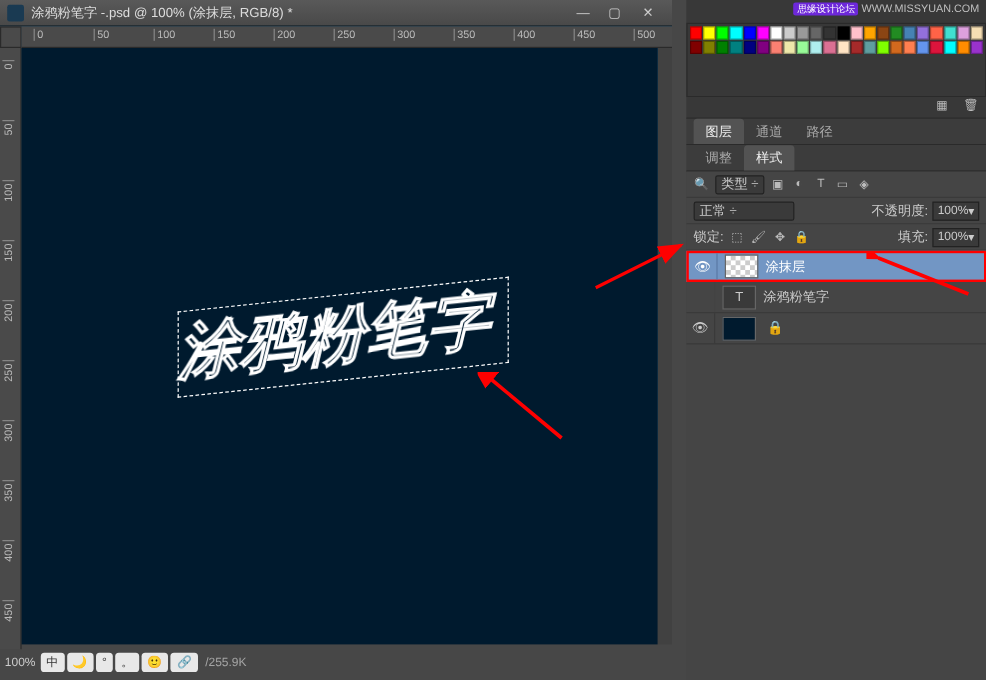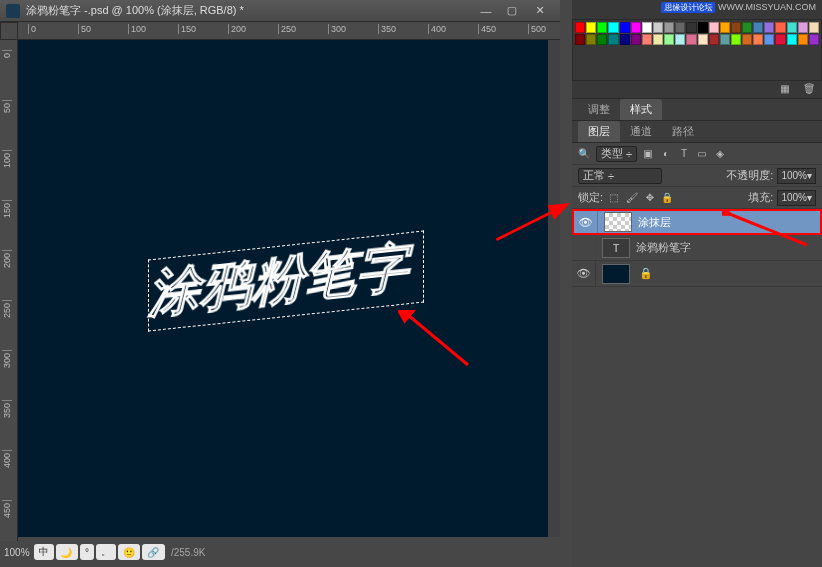--- a/index.html
+++ b/index.html
@@ -36,21 +36,21 @@
 .scroll-v { position:absolute; right:0; top:18px; bottom:30px; width:12px; background:#414141; }
 
 
 .panels { position: absolute; left: 572px; top: 0; width: 250px; bottom: 0; background: #454545; }
 .swatches { height: 62px; background: #383838; display: grid; grid-template-columns: repeat(22, 1fr); grid-auto-rows: 11px; padding:2px; gap:1px; border:1px solid #2a2a2a; }
 .swatches div { border:1px solid rgba(0,0,0,0.3); }
 .swatches-tools { height:18px; background:#383838; display:flex; justify-content:flex-end; padding:0 6px; gap:10px; color:#999; font-size:10px; border-bottom:1px solid #2a2a2a; }
 .swatches-tools span { display:flex; align-items:center; }
 
 .watermark { font-size: 9px; color: #bfbfbf; text-align: right; padding: 2px 6px 6px; background:#383838; }
-.watermark .brand { color:#fff; background:#1d4ed8; padding:1px 3px; border-radius:2px; font-size:8px; }
+.watermark .brand { color:#fff; background:#6d28d9; padding:1px 3px; border-radius:2px; font-size:8px; }
 
 .panel-tabs { height: 22px; display: flex; align-items: flex-end; padding-left: 6px; color: #aaa; font-size: 11px; border-bottom:1px solid #2a2a2a; background:#3c3c3c; }
 .panel-tabs span { padding: 3px 10px; }
 .panel-tabs .active { background: #535353; color: #eee; border-top-left-radius:3px; border-top-right-radius:3px; }
 
 .filter-row, .blend-row, .lock-row { height: 22px; display: flex; align-items: center; padding: 0 6px; font-size: 11px; color: #ccc; background:#454545; border-bottom:1px solid #3a3a3a; gap:4px; }
 .sel-ctrl { background:#3a3a3a; border:1px solid #222; color:#ccc; font-size:11px; padding:0 4px; height:16px; display:flex; align-items:center; gap:3px; border-radius:2px; }
 .ico { width:14px; height:14px; display:inline-flex; align-items:center; justify-content:center; color:#bbb; font-size:10px; }
 .num-box { background:#3a3a3a; border:1px solid #222; color:#ccc; font-size:10px; padding:0 3px; height:16px; display:flex; align-items:center; }
 
@@ -187,28 +187,28 @@
       <div style="background: rgb(0, 255, 255);"></div>
       <div style="background: rgb(255, 140, 0);"></div>
       <div style="background: rgb(153, 50, 204);"></div>
     </div>
   <div class="swatches-tools">
     <span class="ico">▦</span>
     <span class="ico">🗑</span>
   </div>
 
   <div class="panel-tabs">
-    <span>调整</span>
-    <span class="active">样式</span>
-  </div>
-
-  <div class="panel-tabs">
     <span class="active">图层</span>
     <span>通道</span>
     <span>路径</span>
+  </div>
+
+  <div class="panel-tabs">
+    <span>调整</span>
+    <span class="active">样式</span>
   </div>
 
   <div class="filter-row">
     <span class="ico">🔍</span>
     <span class="sel-ctrl"><span>类型</span> ÷</span>
     <span class="ico">▣</span>
     <span class="ico">◐</span>
     <span class="ico">T</span>
     <span class="ico">▭</span>
     <span class="ico">◈</span>

